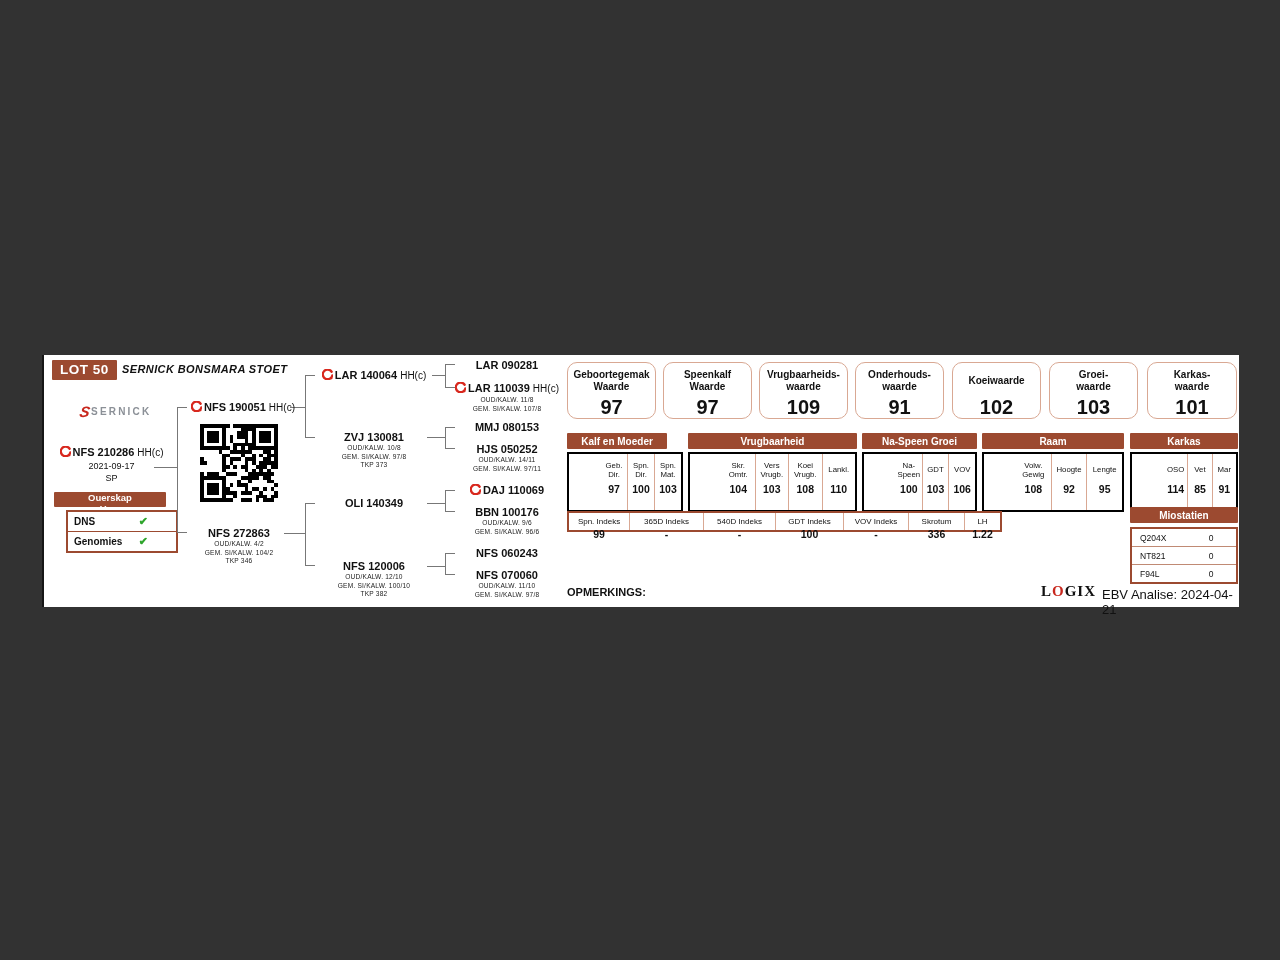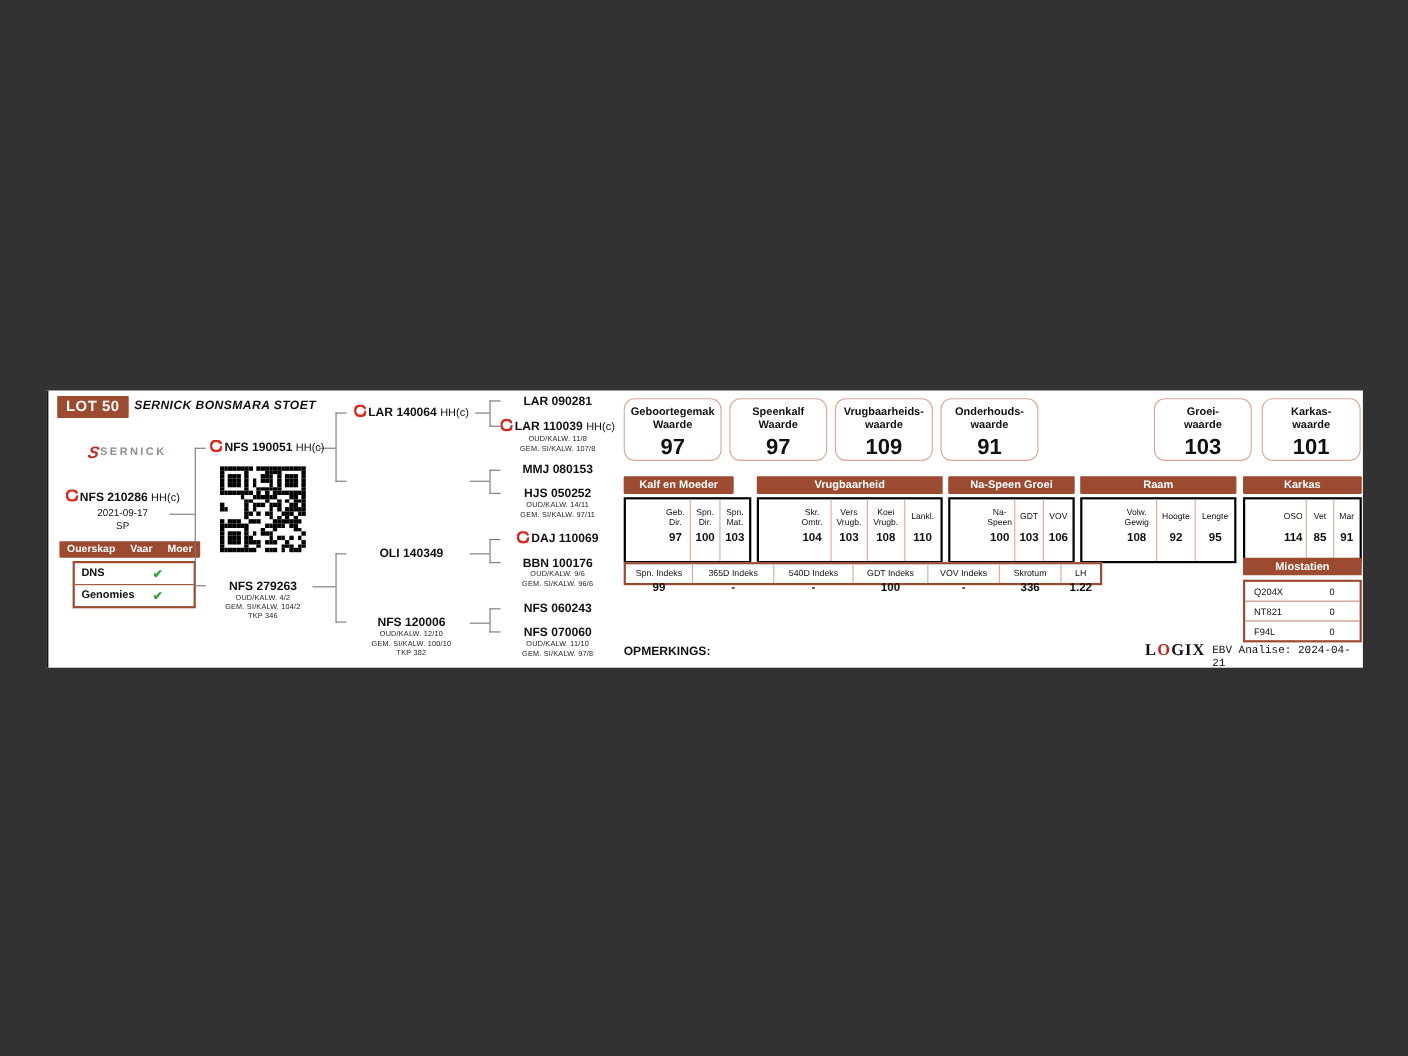--- a/index.html
+++ b/index.html
@@ -49,21 +49,21 @@
   
   .mio-table{position:absolute;border:2px solid #9c4a30;box-sizing:border-box;background:#fff;}
   .mio-row{display:flex;align-items:center;height:17px;font-size:8.5px;color:#111;}
   .mio-row + .mio-row{border-top:1.2px solid #c08a74;}
   .mio-row .gene{padding-left:8px;width:52%;box-sizing:border-box;}
   .mio-row .val{flex:1;text-align:center;}
   
   .opmerkings{font-weight:700;font-size:11px;color:#111;}
   .logix{font-family:"Liberation Serif",serif;font-weight:700;font-size:15px;color:#111;letter-spacing:1px;}
   .logix .o{color:#c8281e;}
-  .ebv-date{font-size:10px;color:#111;font-family:Liberation Mono, monospace;}
+  .ebv-date{font-size:13px;color:#111;}
 </style>
 </head>
 <body>
 
 <svg width="0" height="0" style="position:absolute">
   <defs>
     <g id="brandmark-g">
       <path d="M21 6a10.5 10.5 0 1 0 1.5 8" fill="none" stroke="#d8281e" stroke-width="5" stroke-linecap="round"></path>
       <circle cx="20" cy="20" r="2.6" fill="#d8281e"></circle>
     </g>
@@ -83,21 +83,21 @@
   <div class="pnode" style="left:5px;top:90px;width:125px;">
     <div class="pname">
       <span class="brandmark"><svg width="11" height="11" viewBox="0 0 24 24">
             <use href="#brandmark-g"></use>
           </svg></span><span>NFS 210286</span> <span class="suffix">HH(c)</span>
     </div>
     <div class="pdate">2021-09-17</div>
     <div class="pdate">SP</div>
   </div>
 
-  <div class="abs ouer-header" style="left:10px;top:137px;width:128px;height:15px;">
+  <div class="abs ouer-header" style="left:10px;top:137px;width:112px;height:15px;flex-direction:column;">
     <span>Ouerskap</span>
     <span>Vaar</span>
     <span>Moer</span>
   </div>
   <div class="abs ouer-table" style="left:10px;top:155px;width:112px;">
     <div class="ouer-row">
       <span class="lbl">DNS</span>
       <span class="chk">✔</span>
     </div>
     <div class="ouer-row">
@@ -362,30 +362,36 @@
       <div style="grid-area: 21 / 9;"></div>
       <div style="grid-area: 21 / 12;"></div>
       <div style="grid-area: 21 / 13;"></div>
       <div style="grid-area: 21 / 14;"></div>
       <div style="grid-area: 21 / 16;"></div>
       <div style="grid-area: 21 / 18;"></div>
       <div style="grid-area: 21 / 19;"></div>
       <div style="grid-area: 21 / 20;"></div>
     </div>
   <div class="pnode" style="left:135px;top:171px;width:120px;">
-    <div class="pname"><span>NFS 279263</span></div>
+    <div class="pname"><span>NFS 272863</span></div>
     <div class="psub">OUD/KALW. 4/2</div>
     <div class="psub">GEM. SI/KALW. 104/2</div>
     <div class="psub">TKP 346</div>
   </div>
 
   <div class="pnode" style="left:265px;top:13px;width:130px;">
     <div class="pname"><span class="brandmark"><svg width="11" height="11" viewBox="0 0 24 24">
             <use href="#brandmark-g"></use>
           </svg></span><span>LAR 140064</span> <span class="suffix">HH(c)</span></div>
+  </div>
+  <div class="pnode" style="left:265px;top:75px;width:130px;">
+    <div class="pname"><span>ZVJ 130081</span></div>
+    <div class="psub">OUD/KALW. 10/8</div>
+    <div class="psub">GEM. SI/KALW. 97/8</div>
+    <div class="psub">TKP 373</div>
   </div>
   <div class="pnode" style="left:265px;top:141px;width:130px;">
     <div class="pname"><span>OLI 140349</span></div>
   </div>
   <div class="pnode" style="left:265px;top:204px;width:130px;">
     <div class="pname"><span>NFS 120006</span></div>
     <div class="psub">OUD/KALW. 12/10</div>
     <div class="psub">GEM. SI/KALW. 100/10</div>
     <div class="psub">TKP 382</div>
   </div>
@@ -440,20 +446,24 @@
   <div class="vbox" style="left:715px;top:7px;">
     <div class="vlabel">Vrugbaarheids-
 waarde</div>
       <div class="vnum">109</div>
   </div>
   <div class="vbox" style="left:811px;top:7px;">
     <div class="vlabel">Onderhouds-
 waarde</div>
       <div class="vnum">91</div>
   </div>
+  <div class="vbox" style="left:908px;top:7px;">
+    <div class="vlabel">Koeiwaarde</div>
+      <div class="vnum">102</div>
+  </div>
   <div class="vbox" style="left:1005px;top:7px;">
     <div class="vlabel">Groei-
 waarde</div>
       <div class="vnum">103</div>
   </div>
   <div class="vbox" style="left:1103px;top:7px;width:90px;">
     <div class="vlabel">Karkas-
 waarde</div>
       <div class="vnum">101</div>
   </div>

